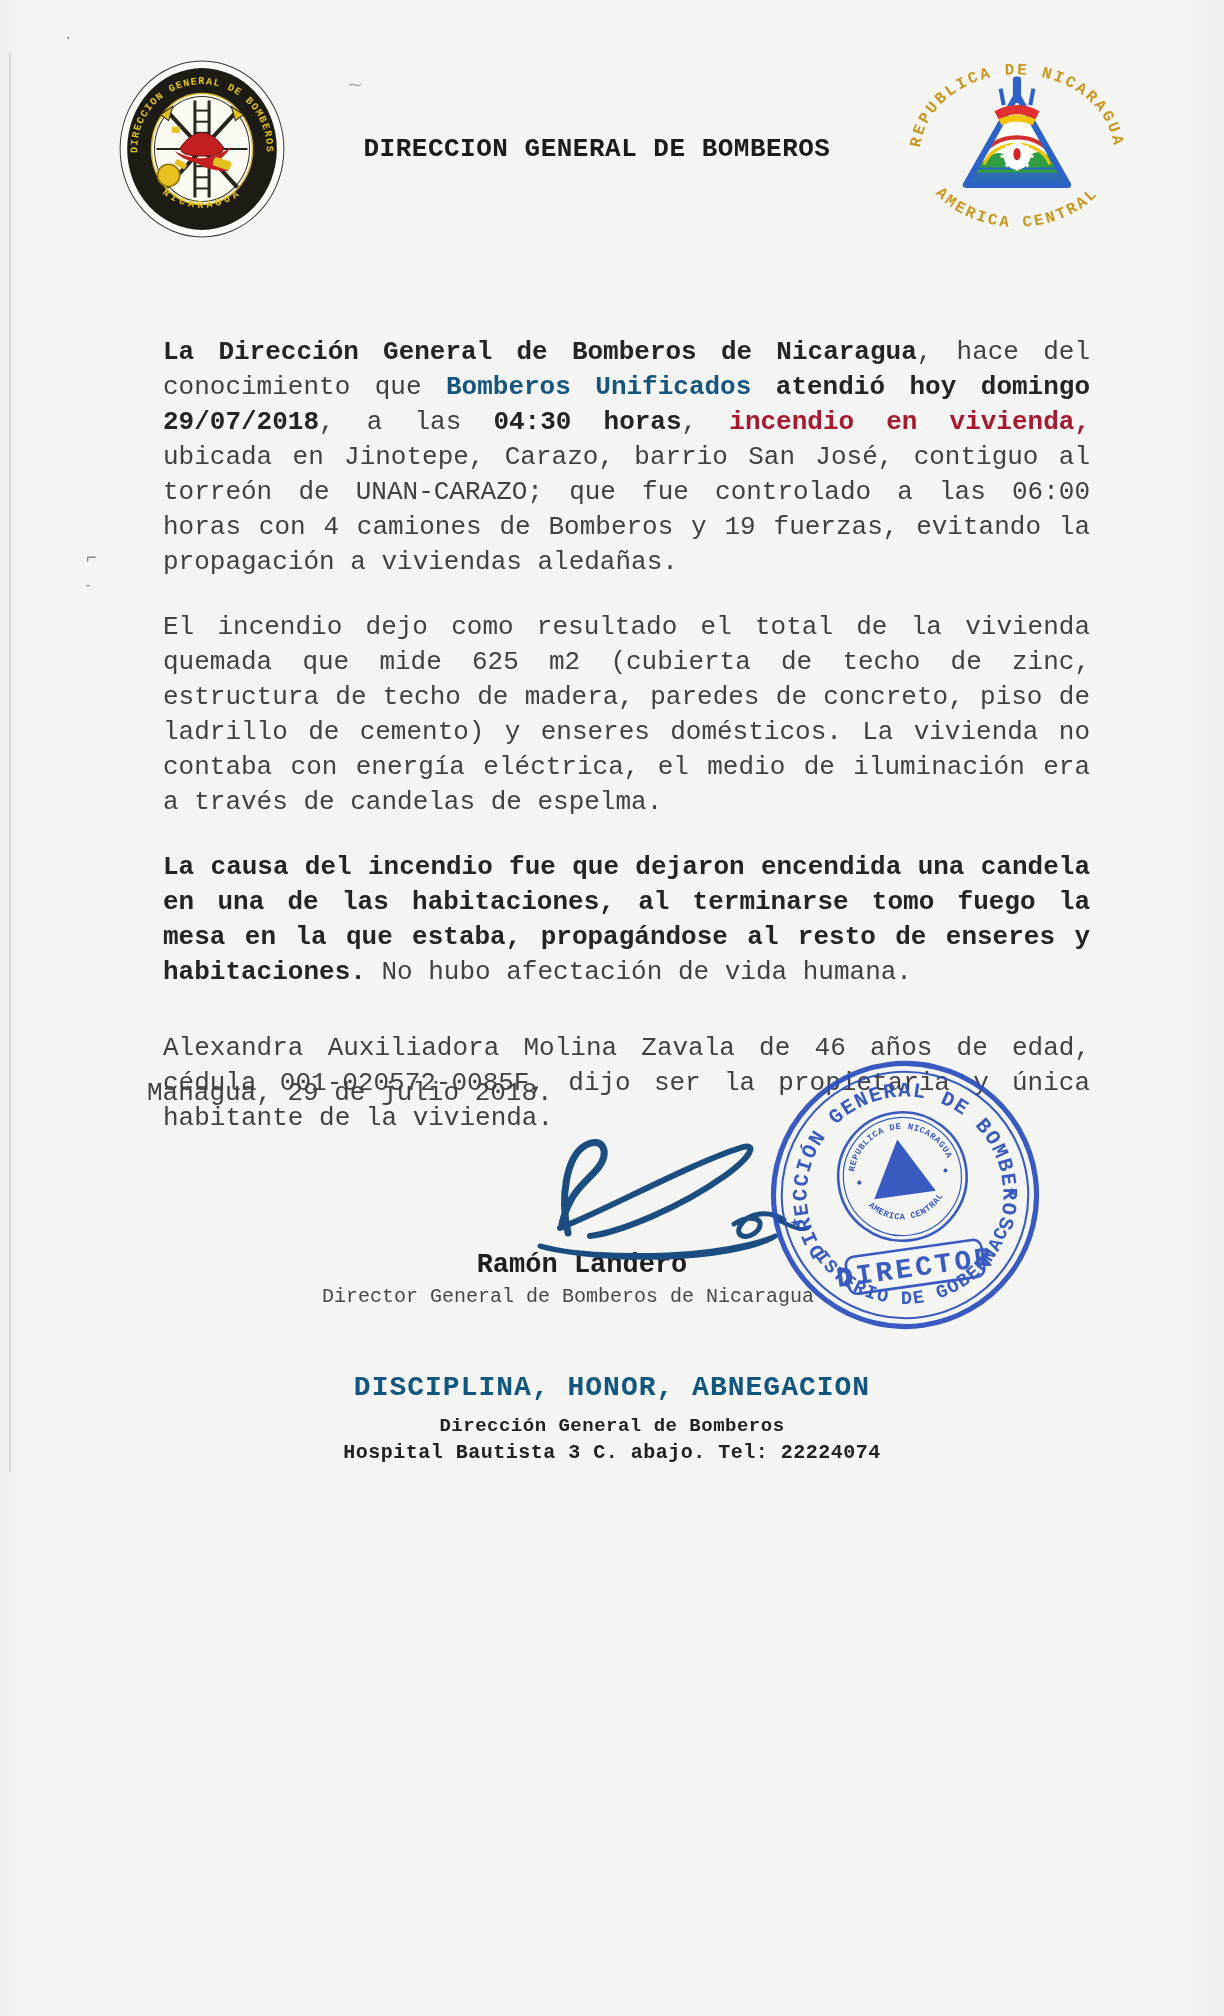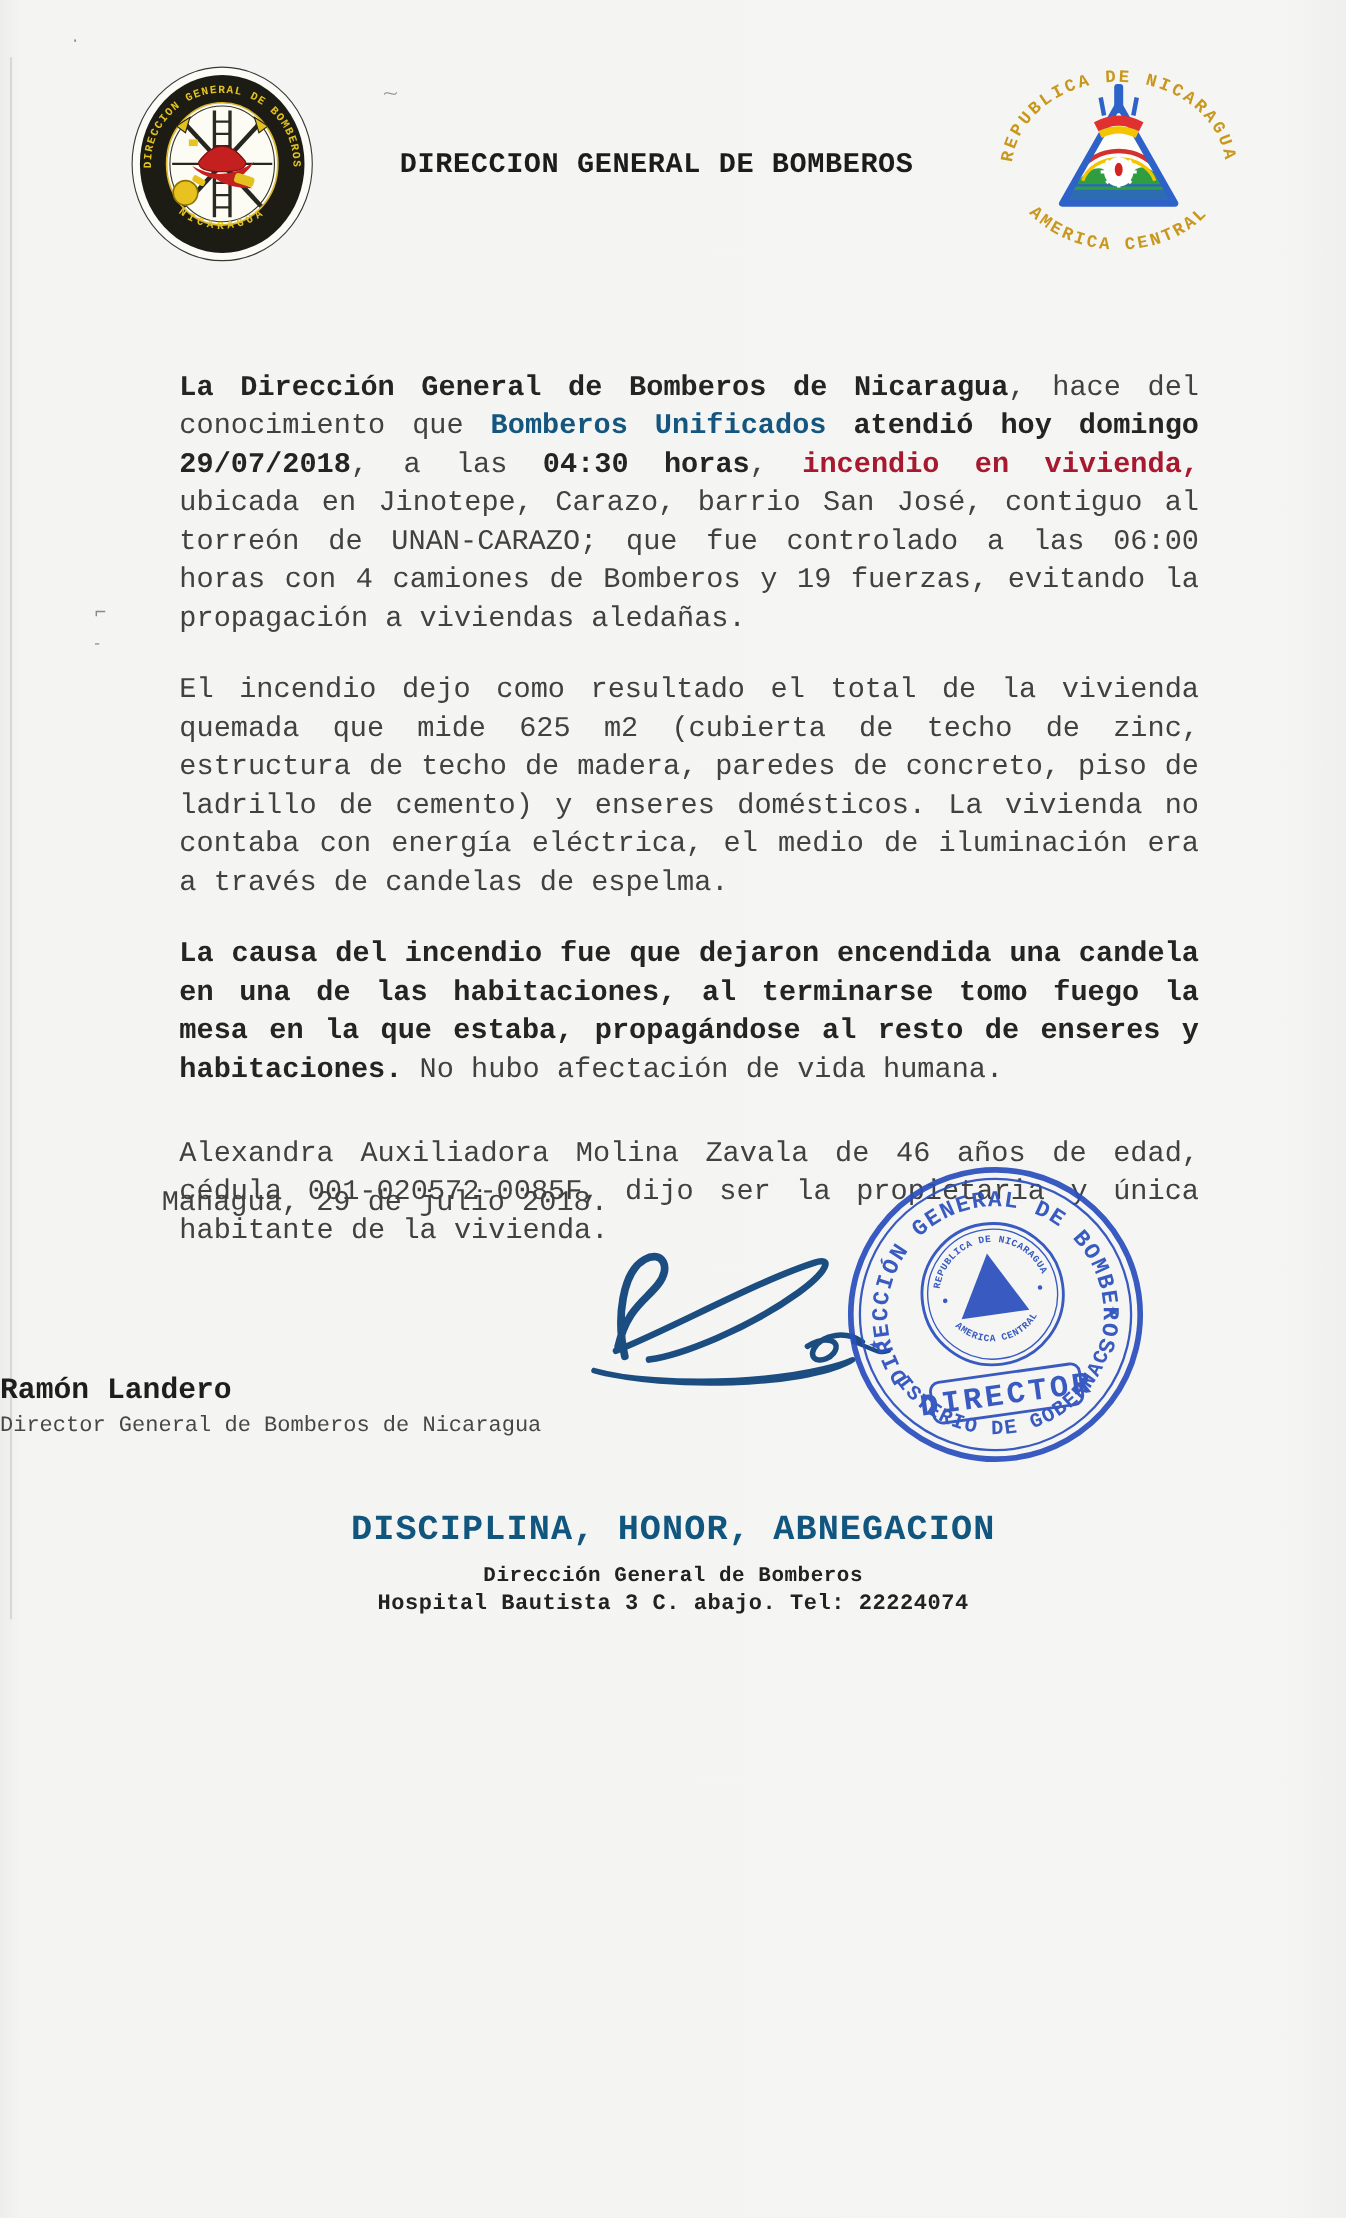--- a/index.html
+++ b/index.html
@@ -49,33 +49,33 @@
   .run-red  { font-weight: bold; color: #a6192e; }
 
   .dateline {
     position: absolute; top: 1078px; left: 147px;
     font-size: 26px; color: #414141;
   }
 
   
   .signature-svg { position: absolute; left: 498px; top: 1128px; width: 330px; height: 140px; z-index: 3; }
   .sig-block {
-    position: absolute; top: 1250px; left: 0; width: 1164px; z-index: 1;
+    position: absolute; top: 1250px; left: 0; width: 1164px; text-align: center; z-index: 1;
   }
   .sig-name { font-weight: bold; font-size: 27px; color: #1e1e1e; }
   .sig-title { font-size: 20px; color: #474747; margin-top: 5px; margin-right: 28px; }
   .stamp-wrap {
     position: absolute; left: 760px; top: 1050px; width: 290px; height: 290px;
     transform: rotate(-8deg); opacity: 0.93; z-index: 4;
   }
 
   
   .footer-block { position: absolute; top: 1372px; left: 0; width: 1224px; text-align: center; }
   .motto {
-    font-weight: bold; font-size: 32px; letter-spacing: 1px; color: #11567e;
+    font-weight: bold; font-size: 28px; letter-spacing: 1px; color: #11567e;
   }
   .footer-line1 { font-weight: bold; font-size: 19px; color: #222; margin-top: 12px; letter-spacing: 0.5px; }
   .footer-line2 { font-weight: bold; font-size: 20px; color: #222; margin-top: 4px; letter-spacing: 0.5px; text-align: center; }
 
   svg text { font-family: "Liberation Mono", "DejaVu Sans Mono", monospace; }
   .stamp-arc { font-size: 20px; font-weight: bold; fill: #2a4fbe; letter-spacing: 1.5px; }
   .stamp-arc-small { font-size: 8.5px; font-weight: bold; fill: #2a4fbe; letter-spacing: 0.5px; }
   .stamp-director { font-size: 27px; font-weight: bold; fill: #2a4fbe; letter-spacing: 3px; }
   .stamp-star { font-size: 17px; fill: #2a4fbe; }
   .seal-arc { font-size: 10px; font-weight: bold; fill: #e3c220; letter-spacing: 1.2px; }

